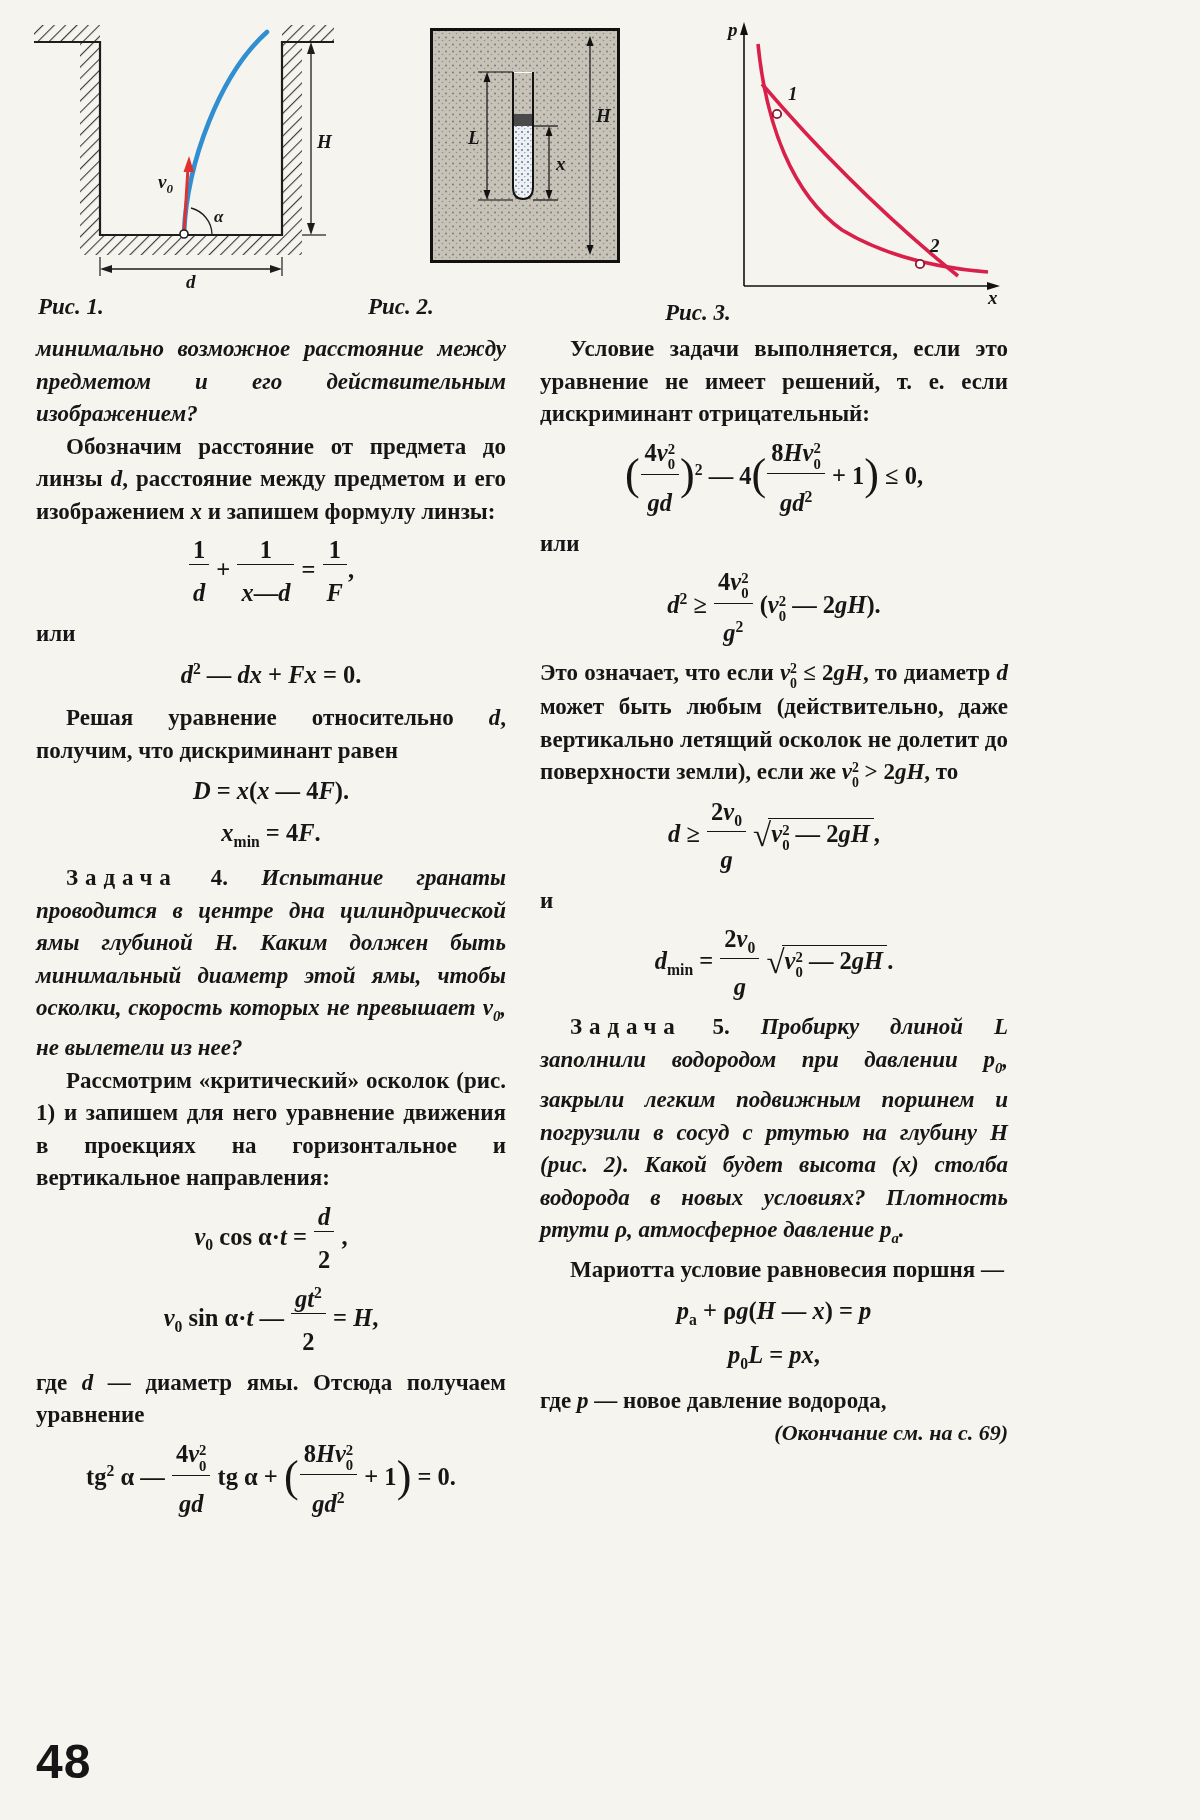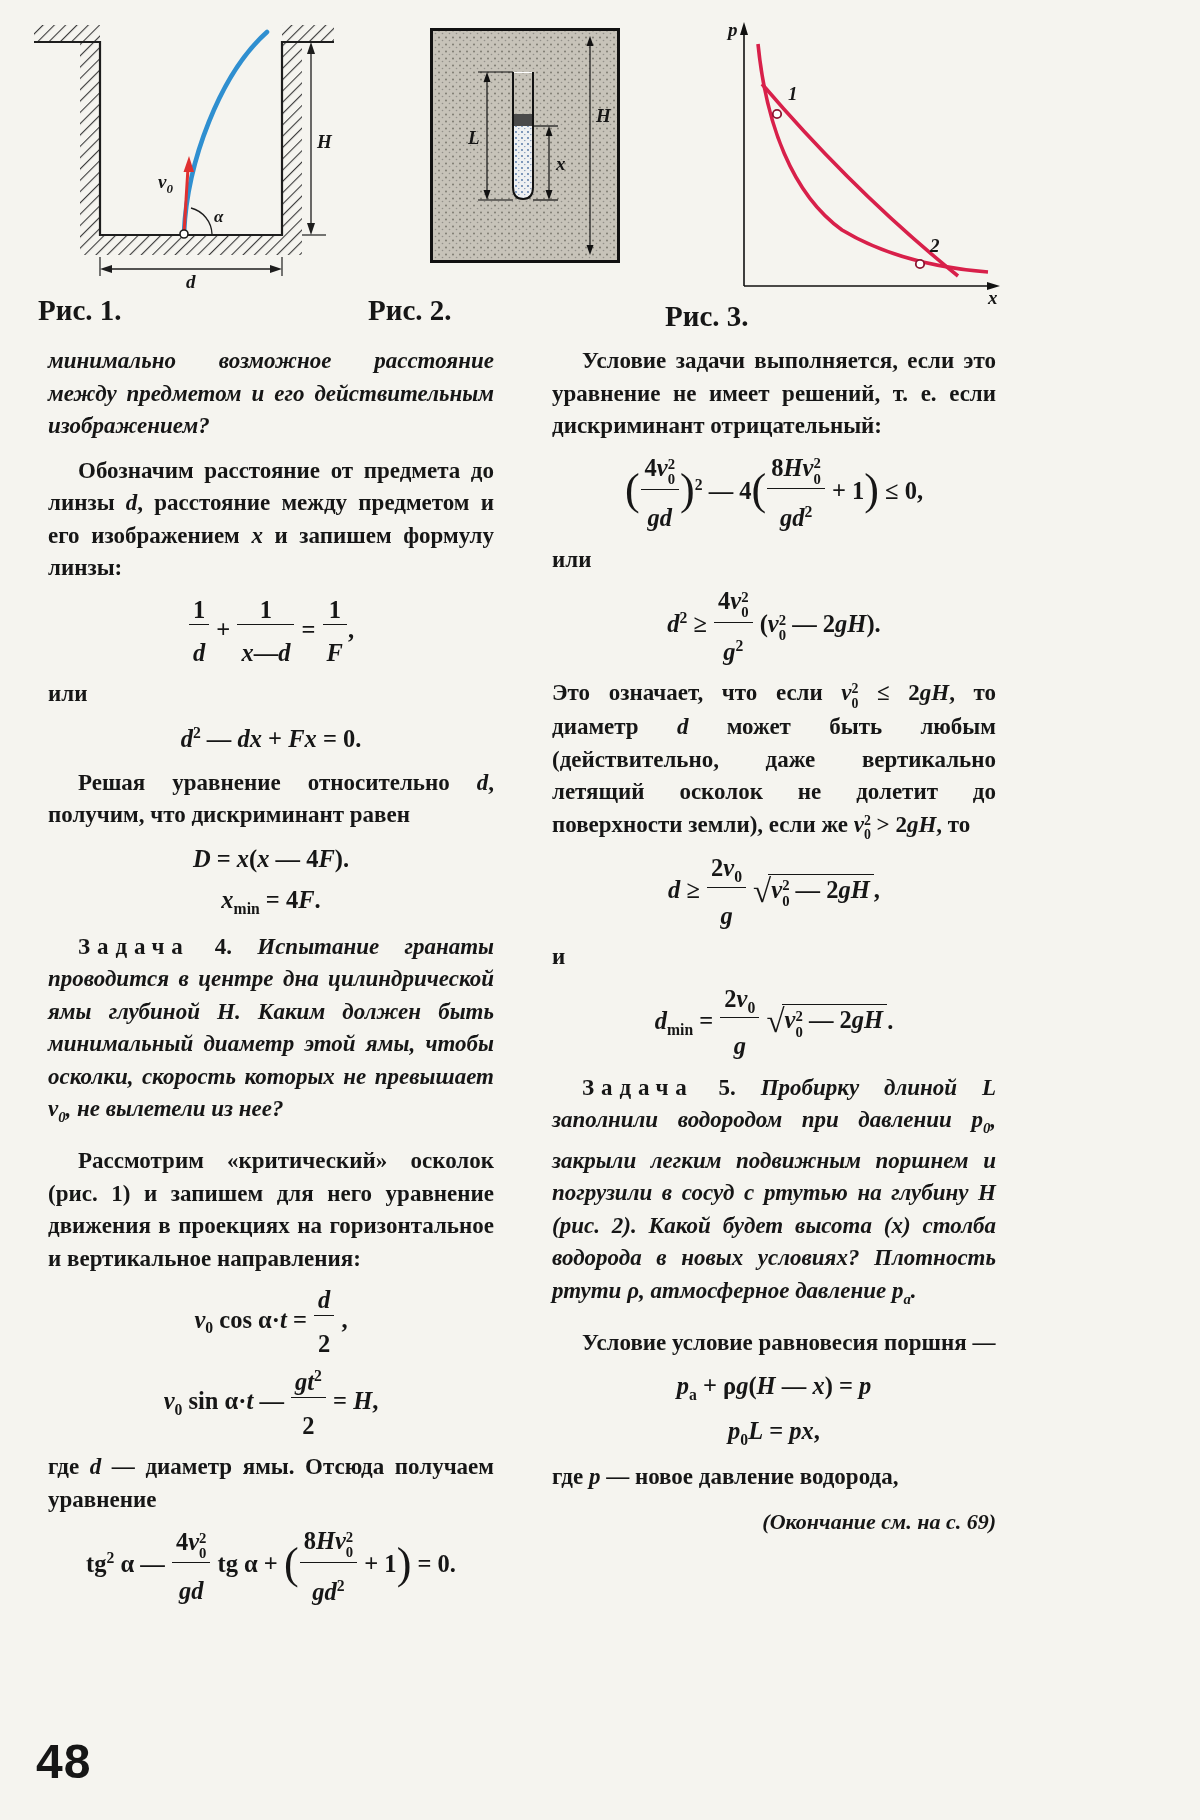--- a/index.html
+++ b/index.html
@@ -7,34 +7,34 @@
   .page{
     position:relative; width:1200px; height:1820px; overflow:hidden;
     background:#f5f4ef; color:#161616;
     font-family:"Liberation Serif","DejaVu Serif",serif;
   }
   
   .fig{position:absolute;}
   .fig1{left:34px; top:22px;}
   .fig2{left:430px; top:28px;}
   .fig3{left:722px; top:14px;}
-  .caption{position:absolute; font-weight:600; font-size:29px;}
+  .caption{position:absolute; font-style:italic; font-weight:600; font-size:23px;}
   .cap1{left:38px; top:294px;}
   .cap2{left:368px; top:294px;}
   .cap3{left:665px; top:300px;}
   .flab{font-style:italic; font-size:19px; fill:#161616; font-weight:600;}
   .flab-s{font-style:italic; font-size:17px; fill:#161616; font-weight:600;}
   
   .col{
     position:absolute; top:333px; text-align:justify;
     font-size:23px; line-height:32.5px; font-weight:600;
   }
   .col-left{left:36px; width:470px;}
   .col-right{left:540px; width:468px;}
-  .col p{margin:12px;}
+  .col p{margin:0;}
   .ind{text-indent:30px;}
   .it{font-style:italic;}
   .sp{letter-spacing:0.3em;}
   .conn{margin:2px 0;}
   
   .formula{
     text-align:center; font-size:24.5px; margin:9px 0 11px; line-height:1.25;
     text-indent:0; white-space:nowrap;
   }
   .frac{display:inline-block; vertical-align:middle; text-align:center; line-height:1.08; padding:0 1px;}
@@ -193,21 +193,21 @@
   <div class="col col-right">
     <p class="ind">Условие задачи выполняется, если это уравнение не имеет решений, т. е. если дискриминант отрицательный:</p>
     <div class="formula"><span class="bp">(</span><span class="frac"><span class="num">4<i>v</i><span class="ss"><span>2</span><span>0</span></span></span><span class="den"><i>gd</i></span></span><span class="bp">)</span><sup>2</sup> — 4<span class="bp">(</span><span class="frac"><span class="num">8<i>Hv</i><span class="ss"><span>2</span><span>0</span></span></span><span class="den"><i>gd</i><sup>2</sup></span></span> + 1<span class="bp">)</span> ≤ 0,</div>
     <p class="conn">или</p>
     <div class="formula"><i>d</i><sup>2</sup> ≥ <span class="frac"><span class="num">4<i>v</i><span class="ss"><span>2</span><span>0</span></span></span><span class="den"><i>g</i><sup>2</sup></span></span> (<i>v</i><span class="ss"><span>2</span><span>0</span></span> — 2<i>gH</i>).</div>
     <p>Это означает, что если <i>v</i><span class="ss"><span>2</span><span>0</span></span> ≤ 2<i>gH</i>, то диаметр <i>d</i> может быть любым (действительно, даже вертикально летящий осколок не долетит до поверхности земли), если же <i>v</i><span class="ss"><span>2</span><span>0</span></span> &gt; 2<i>gH</i>, то</p>
     <div class="formula"><i>d</i> ≥ <span class="frac"><span class="num">2<i>v</i><sub>0</sub></span><span class="den"><i>g</i></span></span> <span class="sqrt"><span class="rd">√</span><span class="ovl"><i>v</i><span class="ss"><span>2</span><span>0</span></span> — 2<i>gH</i></span></span>,</div>
     <p class="conn">и</p>
     <div class="formula"><i>d</i><sub>min</sub> = <span class="frac"><span class="num">2<i>v</i><sub>0</sub></span><span class="den"><i>g</i></span></span> <span class="sqrt"><span class="rd">√</span><span class="ovl"><i>v</i><span class="ss"><span>2</span><span>0</span></span> — 2<i>gH</i></span></span>.</div>
     <p class="ind"><span class="sp">Задача</span> 5. <i>Пробирку длиной L заполнили водородом при давлении p<sub>0</sub>, закрыли легким подвижным поршнем и погрузили в сосуд с ртутью на глубину H (рис. 2). Какой будет высота (x) столба водорода в новых условиях? Плотность ртути ρ, атмосферное давление p<sub>а</sub>.</i></p>
-    <p class="ind">Условие условие равновесия поршня —</p>
+    <p class="ind">Мариотта условие равновесия поршня —</p>
     <div class="formula"><i>p</i><sub>а</sub> + ρ<i>g</i>(<i>H</i> — <i>x</i>) = <i>p</i></div>
     <div class="formula"><i>p</i><sub>0</sub><i>L</i> = <i>px</i>,</div>
     <p>где <i>p</i> — новое давление водорода,</p>
     <p class="ending">(Окончание см. на с. 69)</p>
   </div>
 
   <div class="folio">48</div>
 
 </div>
 

